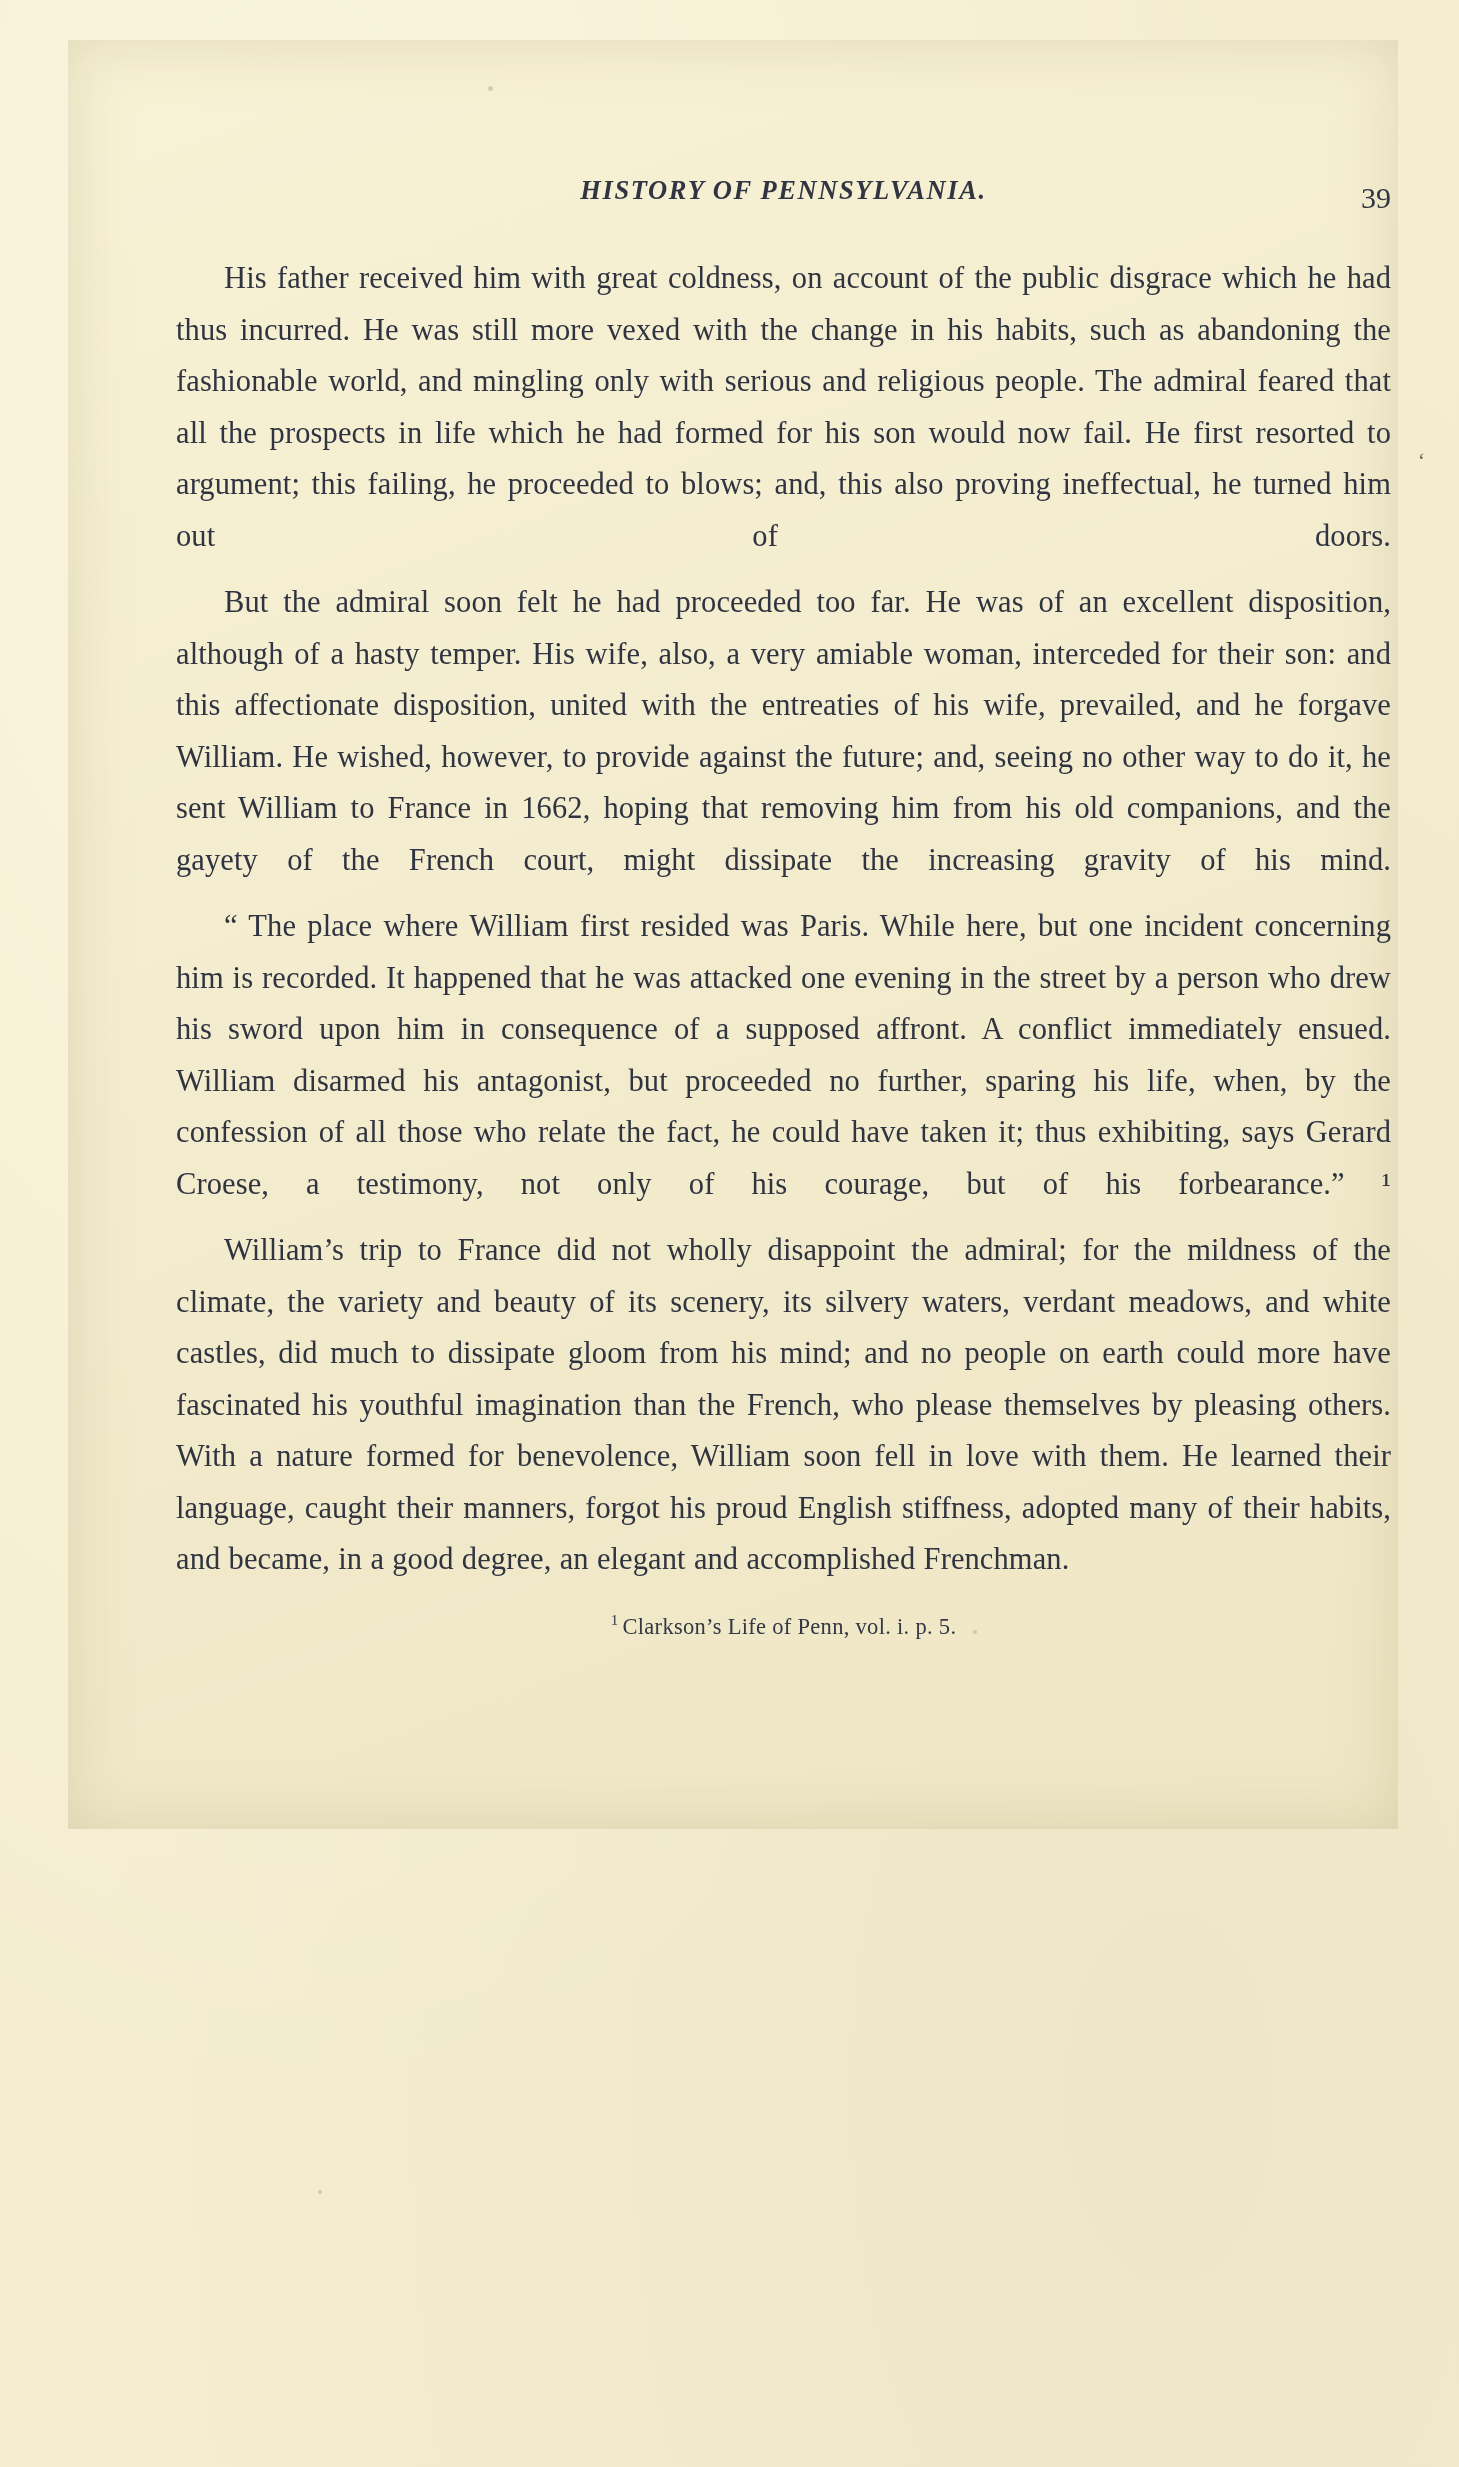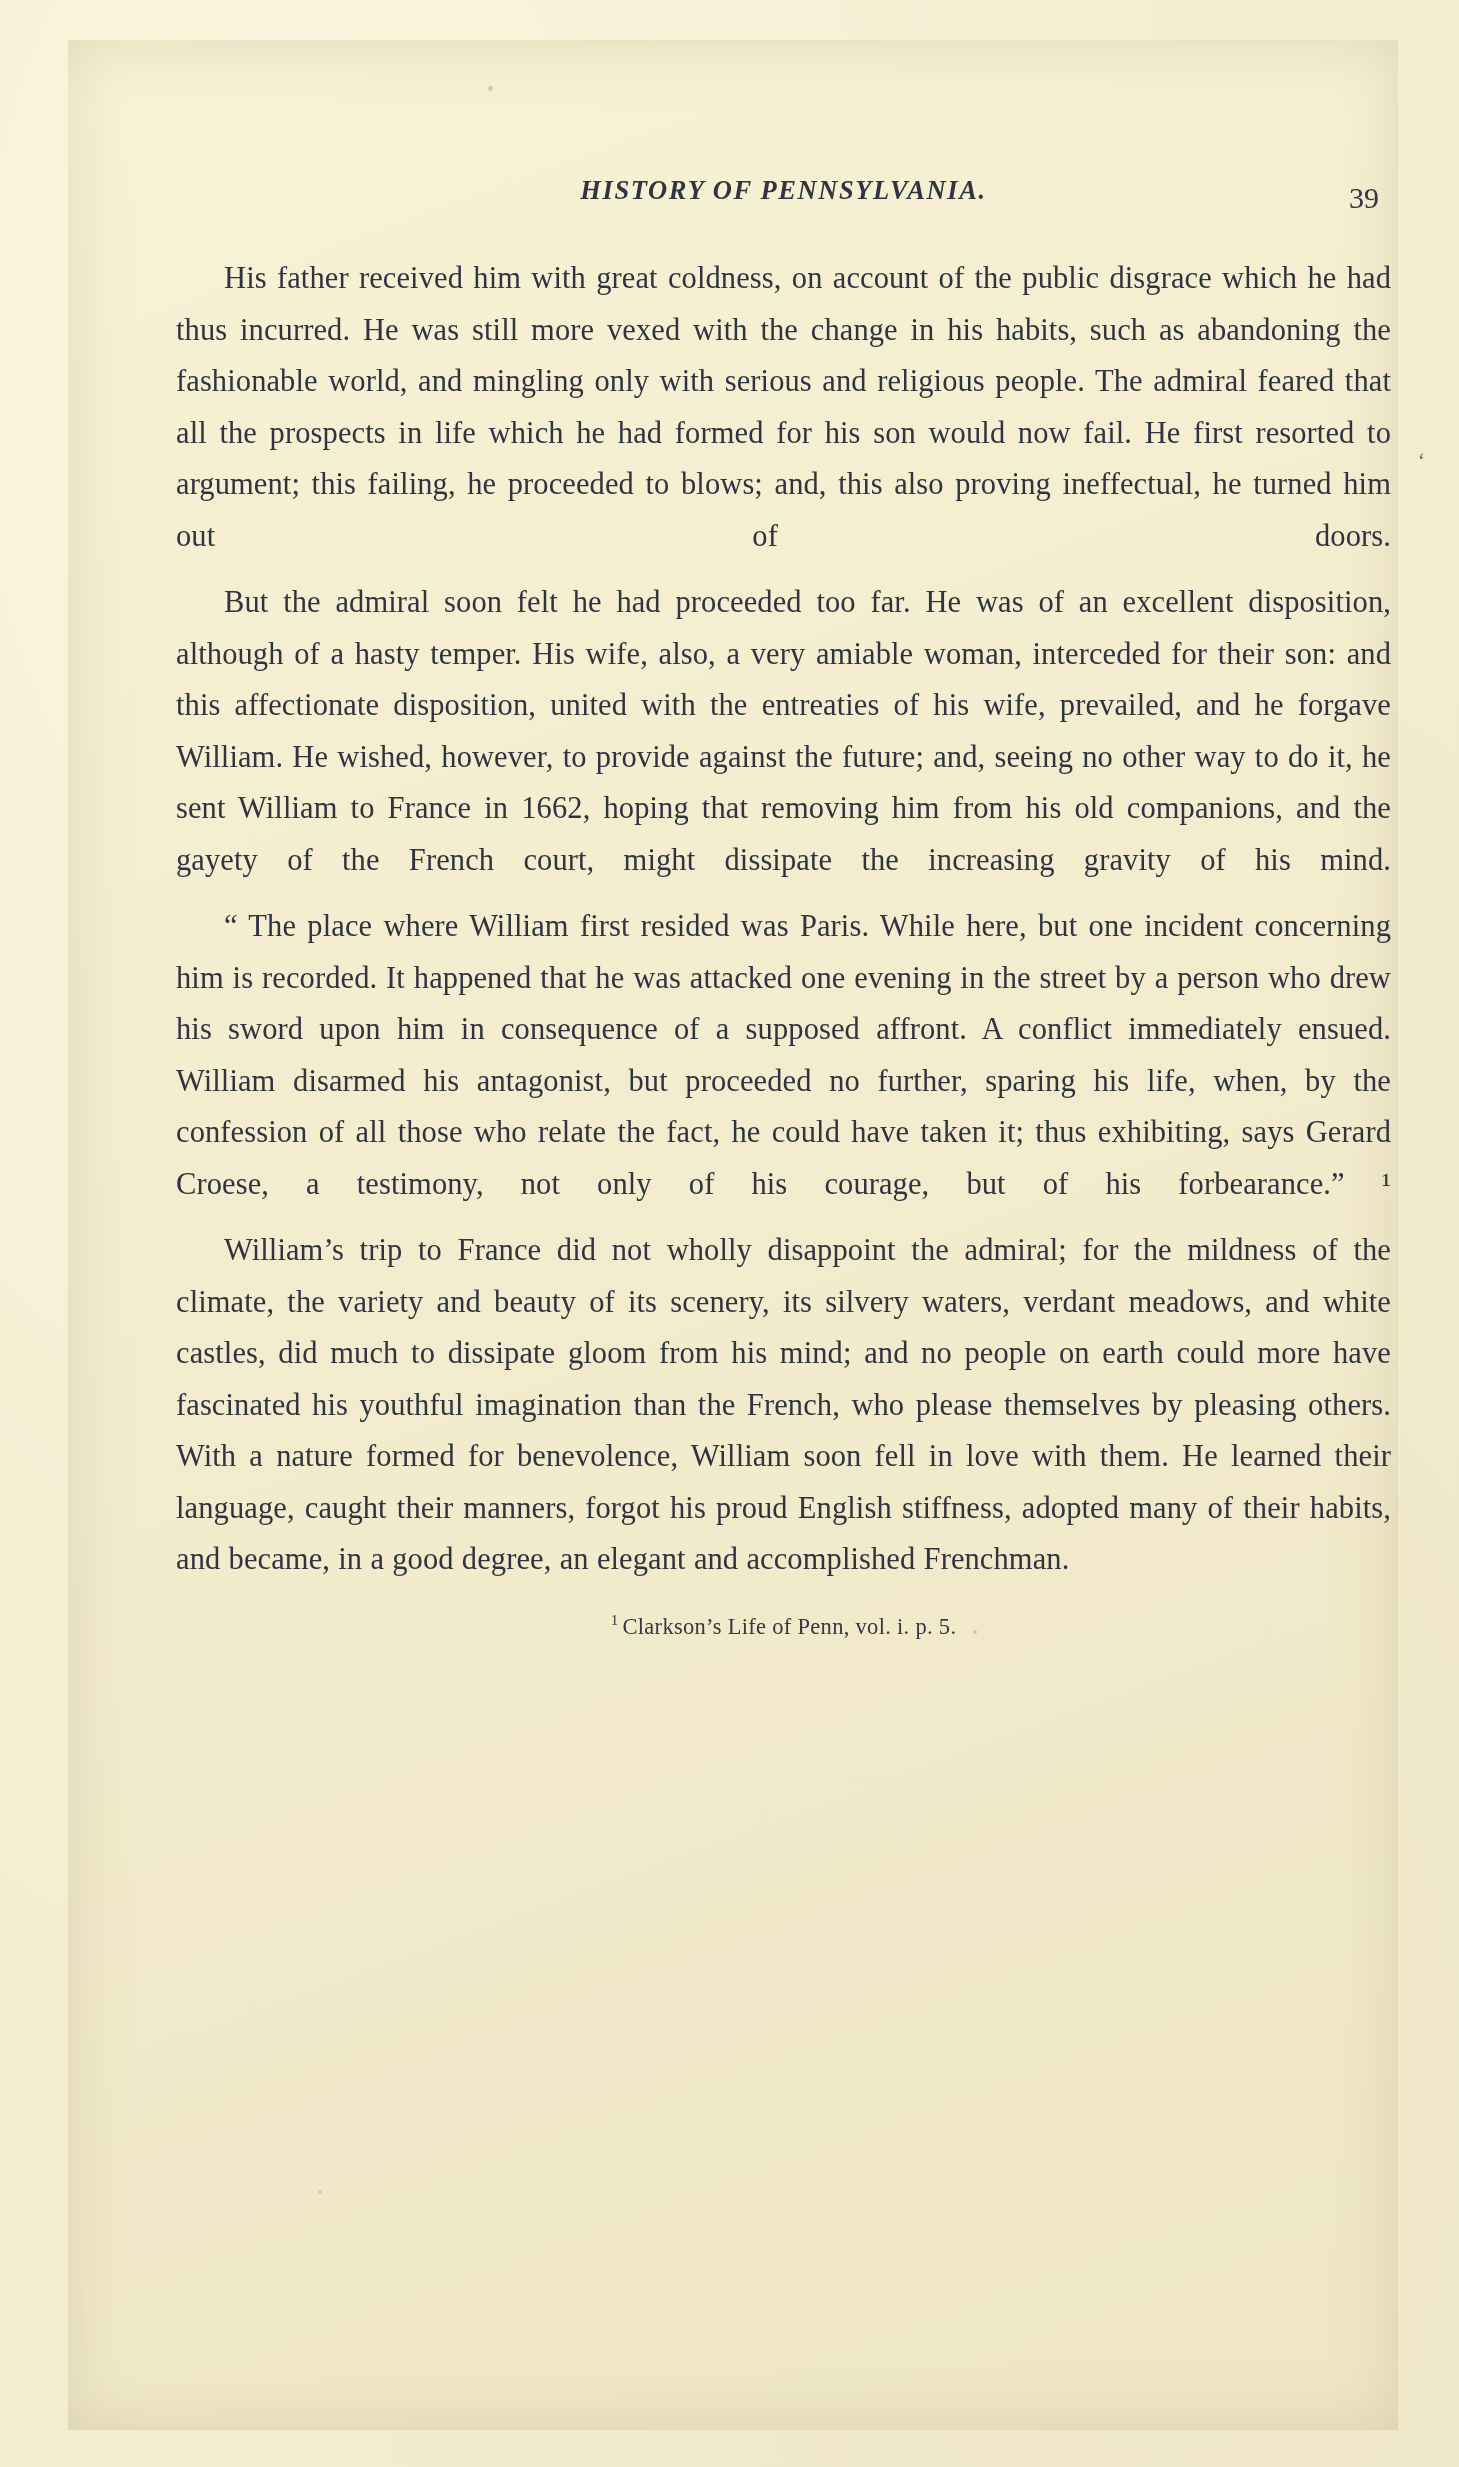--- a/index.html
+++ b/index.html
@@ -17,21 +17,21 @@
       radial-gradient(ellipse at 80% 85%, rgba(226,216,180,0.35), rgba(226,216,180,0) 65%);
     overflow: hidden;
     font-family: "Liberation Serif", serif;
     color: #2c3039;
   }
   .sheet {
     position: absolute;
     left: 68px;
     top: 40px;
     width: 1330px;
-    height: 2390px;
+    height: 1789px;
     background: linear-gradient(160deg, #f8f2d6 0%, #f3ecce 45%, #eee6c4 100%);
     box-shadow: 0 0 60px rgba(180,168,130,0.35) inset;
   }
   .content {
     position: absolute;
     left: 108px;
     top: 135px;
     width: 1215px;
   }
   .runhead {
@@ -45,21 +45,21 @@
   .runhead-title {
     font-style: italic;
     font-weight: 700;
     font-size: 26.5px;
     letter-spacing: 1.6px;
     color: #303541;
     font-family: "Liberation Serif", serif;
   }
   .runhead-folio {
     position: absolute;
-    right: 12px;
+    right: 0;
     bottom: 0;
     font-size: 30px;
     color: #303541;
     font-family: "Liberation Serif", serif;
   }
   .body-text p {
     margin: 15px 0 2px 0;
     text-indent: 48px;
     text-align: justify;
     text-align-last: justify;

